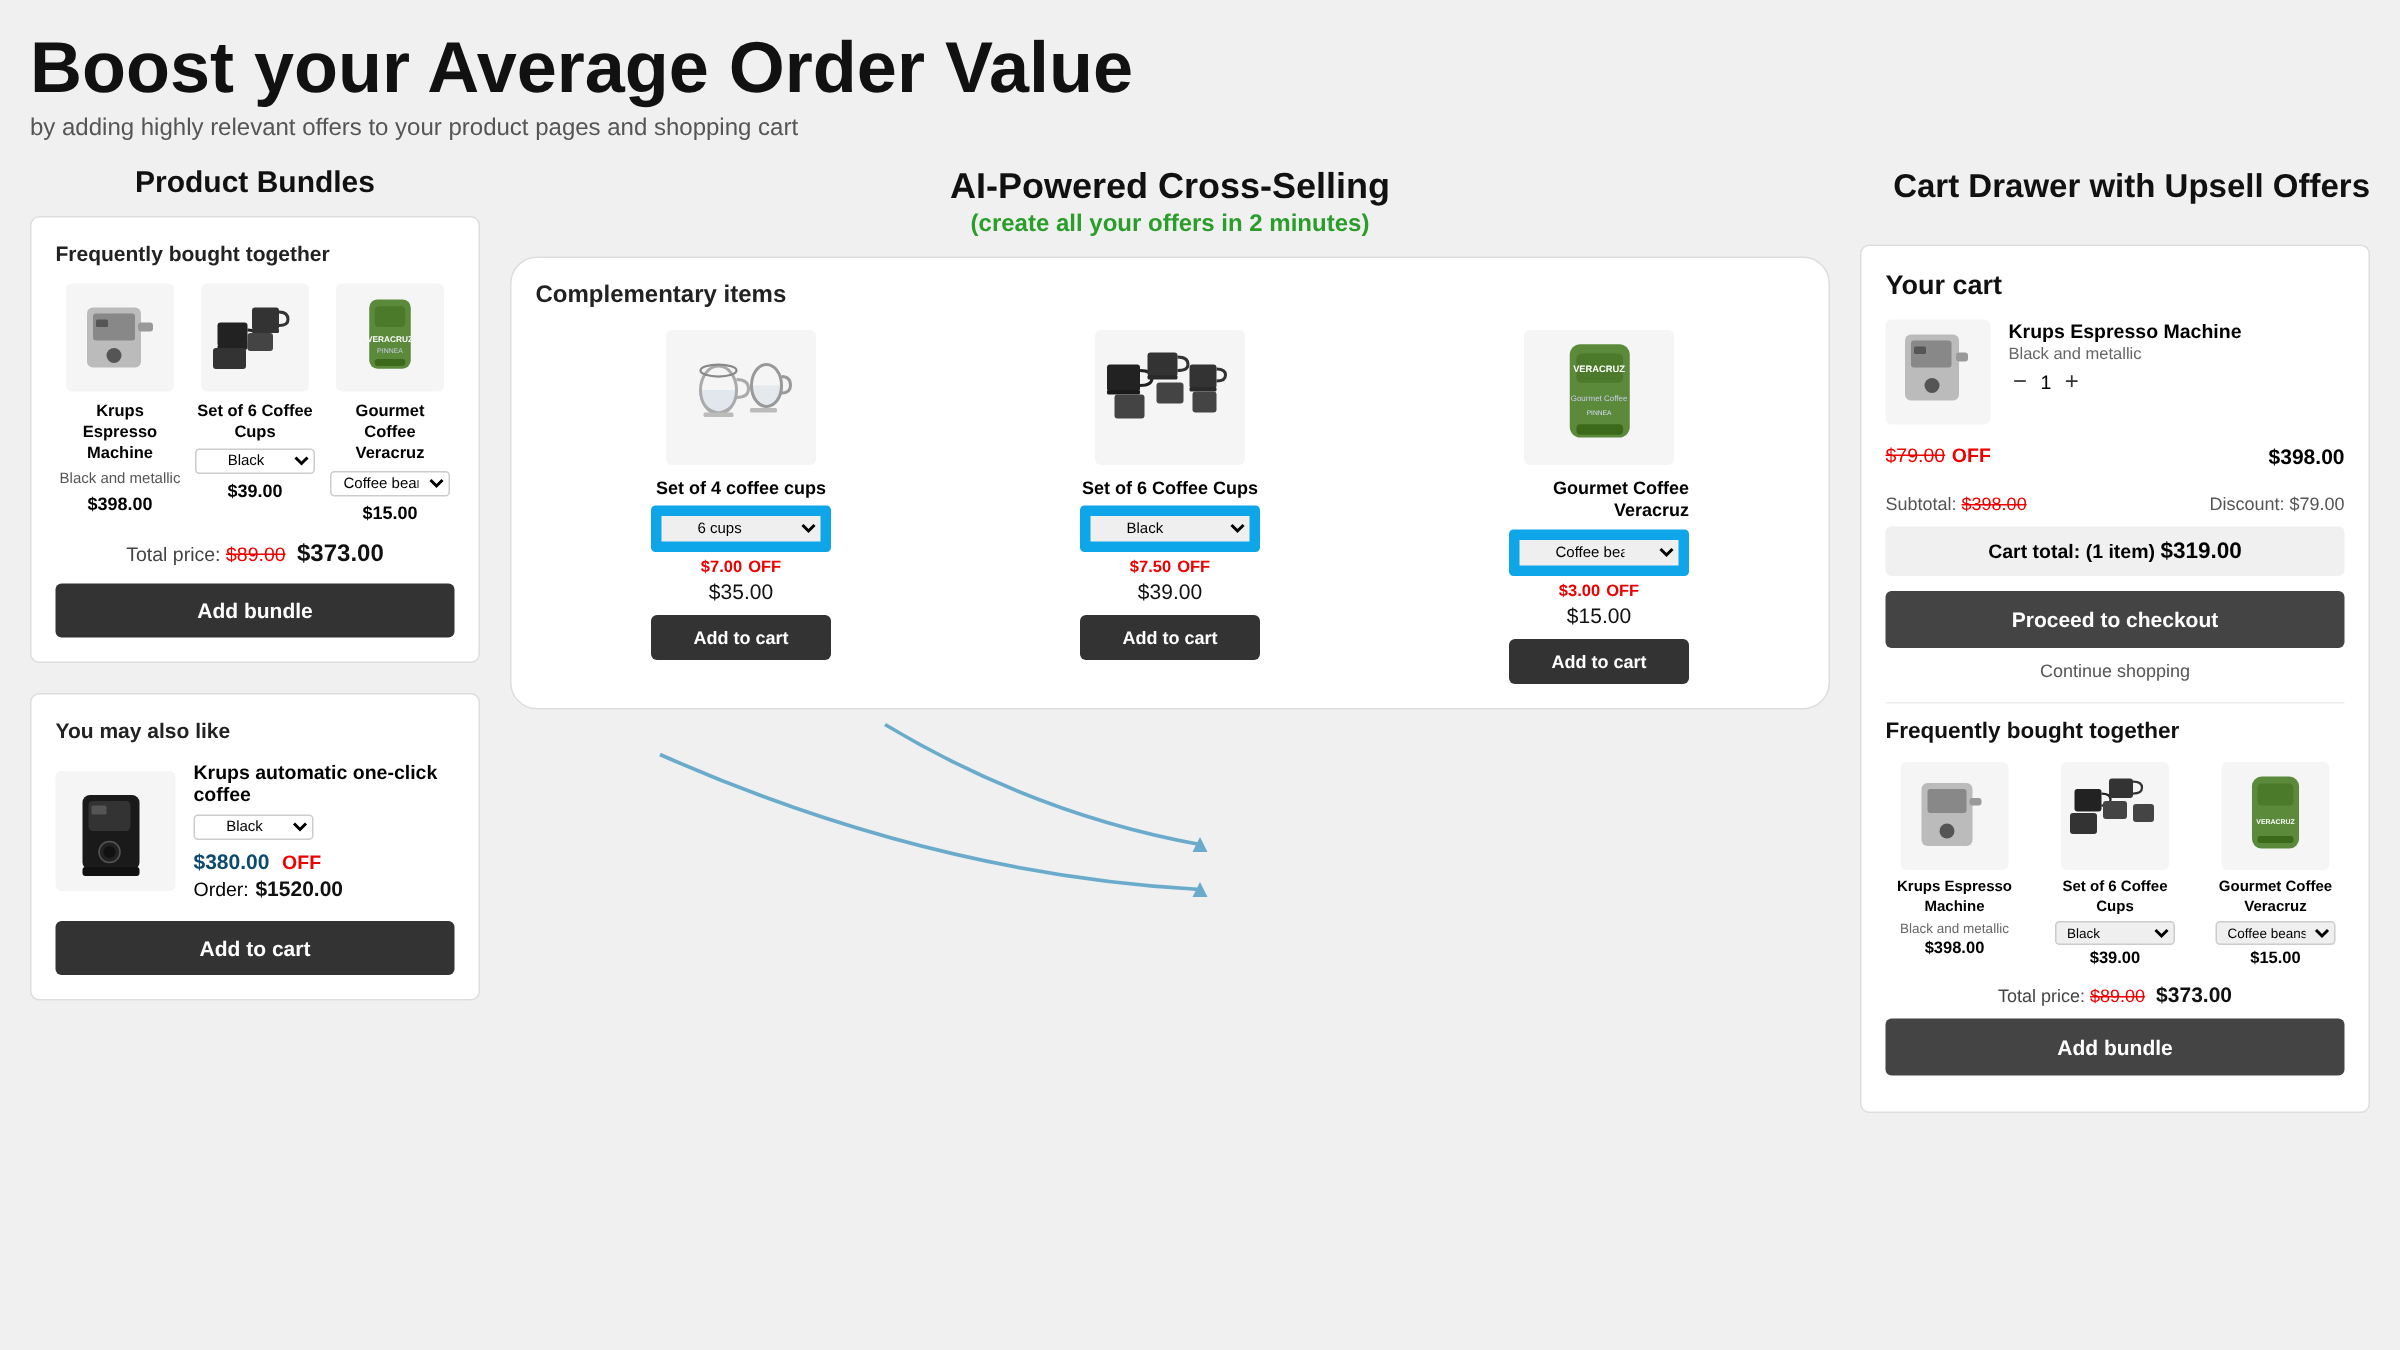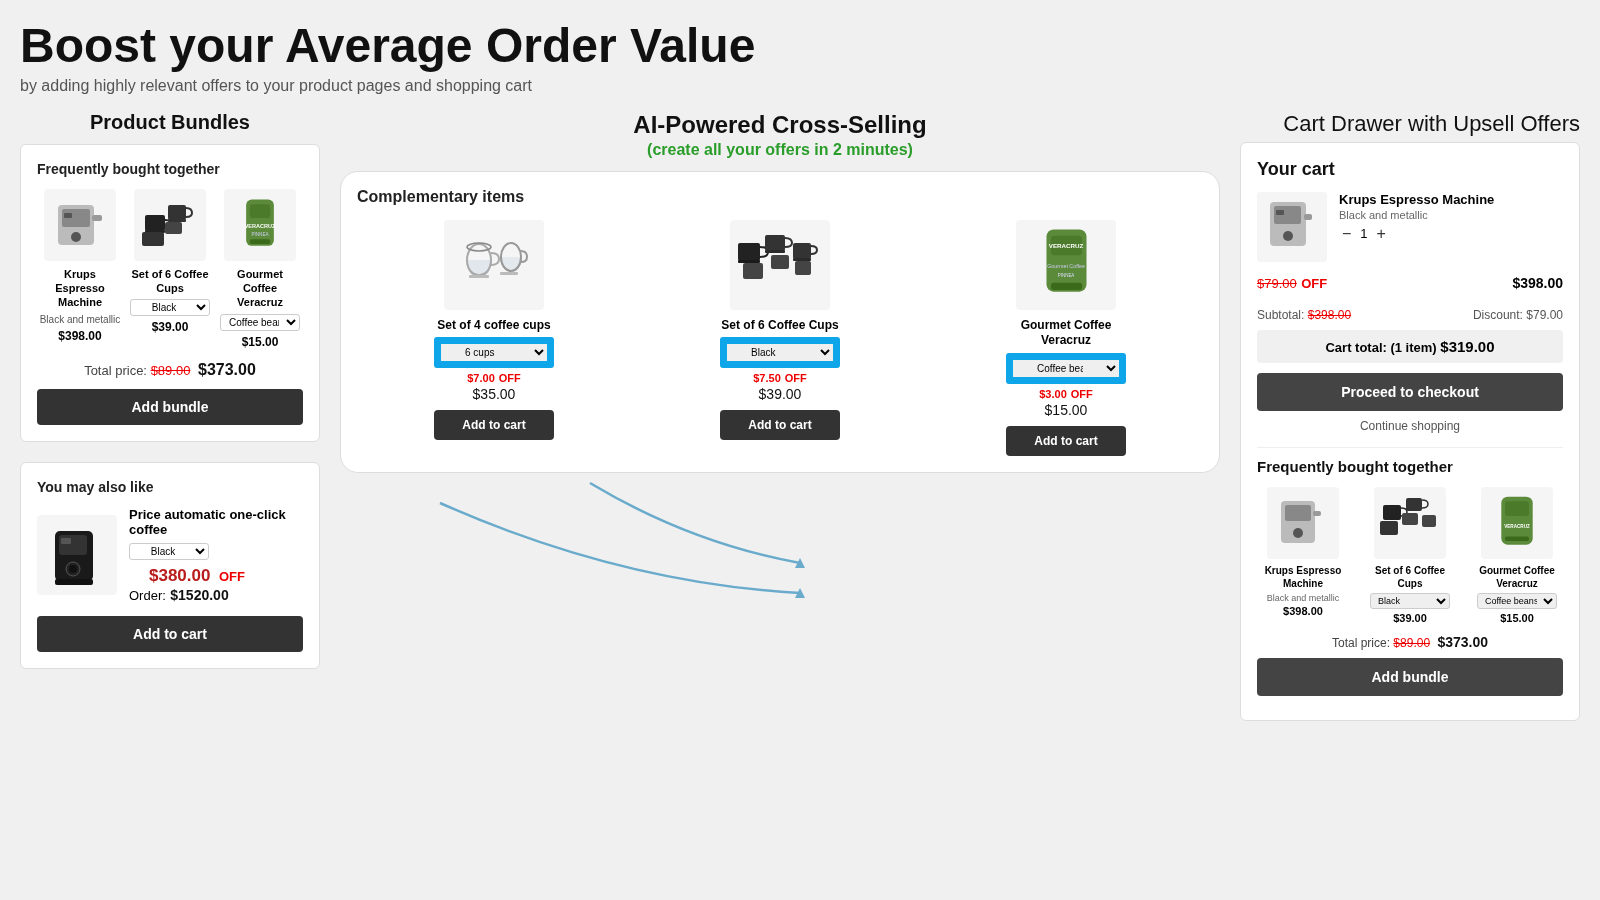--- a/index.html
+++ b/index.html
@@ -153,25 +153,24 @@
       justify-content: center;
       flex-shrink: 0;
     }
     .upsell-info { flex: 1; }
     .upsell-name {
       font-size: 13px;
       font-weight: 600;
       margin-bottom: 4px;
     }
     .price-off {
-      color: #b91c1c;
-      font-size: 17px;
+      color: #0c4a6e;
+      font-size: 14px;
       font-weight: 700;
       margin-right: 4px;
-      margin-left: 20px;
     }
     .off-label {
       color: #e00;
       font-size: 13px;
       font-weight: 700;
     }
     .price-main {
       font-size: 14px;
       font-weight: 800;
       color: #111;
@@ -224,21 +223,21 @@
       background: #f5f5f5;
       border-radius: 4px;
       display: flex;
       align-items: center;
       justify-content: center;
       margin-bottom: 8px;
     }
     .cross-name {
       font-size: 12px;
       font-weight: 700;
-      text-align: center;
+      text-align: right;
       margin-bottom: 4px;
       line-height: 1.3;
     }
     .cross-variant-select {
       font-size: 10px;
       border: 7px solid #0ea5e9;
       border-radius: 3px;
       padding: 2px 20px;
       width: 100%;
       margin-bottom: 4px;
@@ -280,23 +279,23 @@
       cursor: pointer;
       text-align: center;
     }
     
     .right-col {
       width: 340px;
       flex-shrink: 0;
     }
     .cart-title {
       font-size: 22px;
-      font-weight: 400;
+      font-weight: 700;
       text-align: right;
-      margin-bottom: 5px;
+      margin-bottom: 26px;
       color: #111;
     }
     .cart-card {
       background: #fff;
       border: 1px solid #ddd;
       border-radius: 6px;
       padding: 16px;
     }
     .cart-section-title {
       font-size: 18px;
@@ -549,21 +548,21 @@
             <svg width="60" height="65" viewBox="0 0 60 65">
               <rect x="8" y="8" width="38" height="50" rx="5" fill="#1a1a1a"></rect>
               <rect x="12" y="12" width="28" height="20" rx="3" fill="#333"></rect>
               <circle cx="26" cy="46" r="7" fill="#222" stroke="#555" stroke-width="1"></circle>
               <circle cx="26" cy="46" r="4" fill="#111"></circle>
               <rect x="14" y="15" width="10" height="6" rx="1" fill="#555"></rect>
               <rect x="8" y="56" width="38" height="6" rx="2" fill="#111"></rect>
             </svg>
           </div>
           <div class="upsell-info">
-            <div class="upsell-name">Price automatic one-click coffee</div>
+            <div class="upsell-name">Krups automatic one-click coffee</div>
             <select class="variant-select" style="margin-bottom:6px">
               <option>Black</option>
             </select>
             <div>
               <span class="price-off">$380.00</span>
               <span class="off-label">OFF</span>
             </div>
             <div>
               <span style="font-size:13px;">Order:</span>
               <span class="price-main">$1520.00</span>

